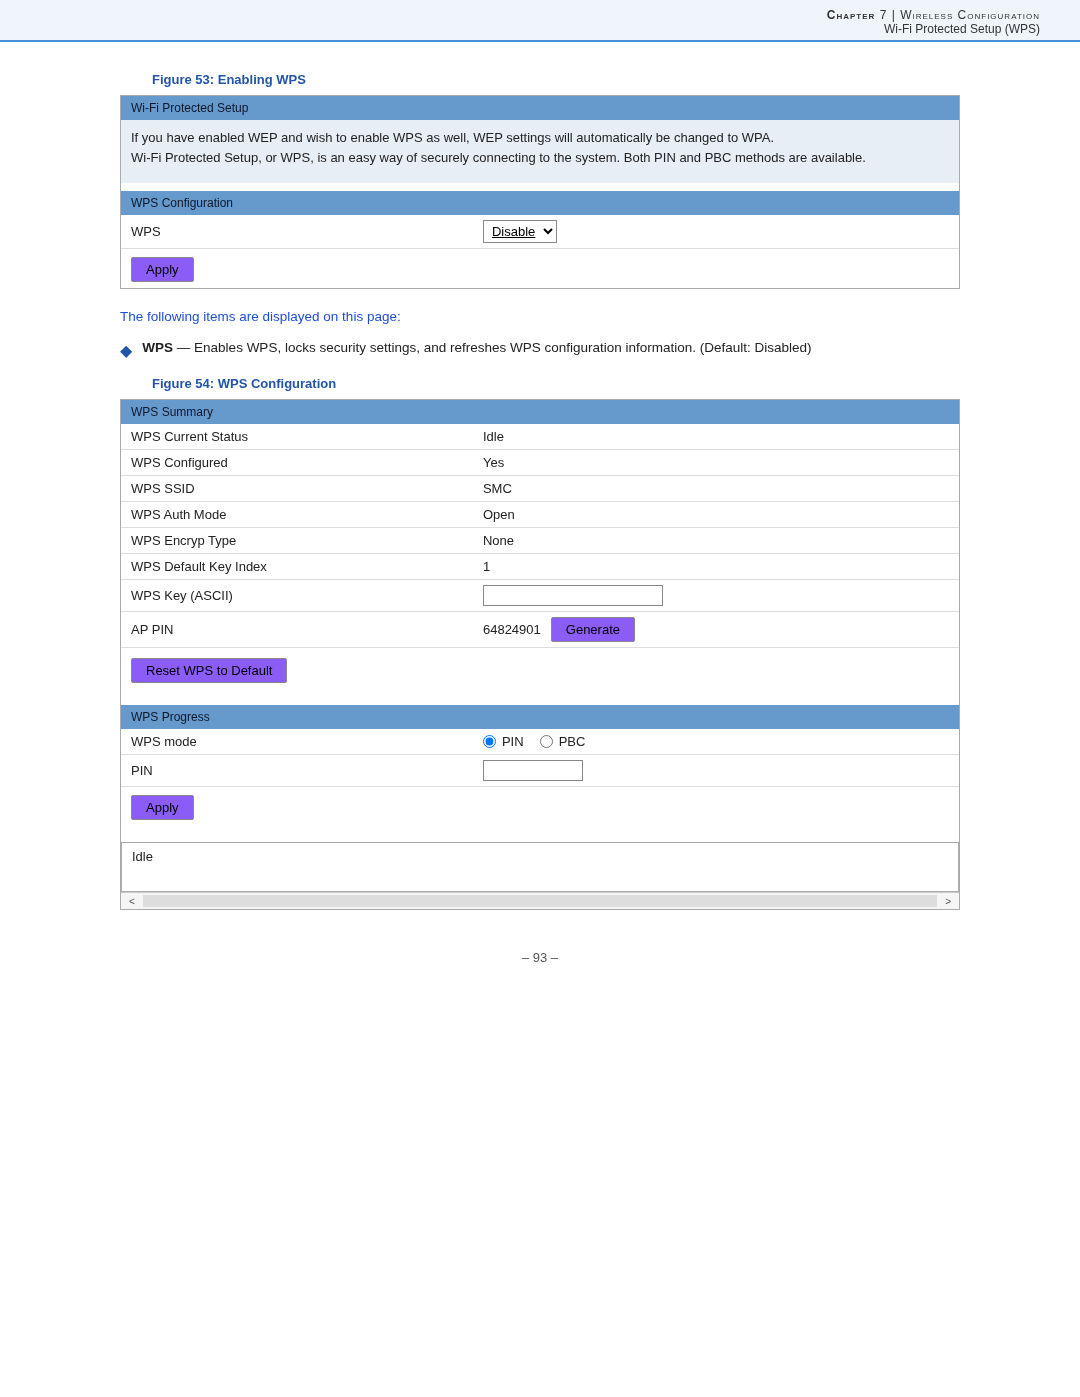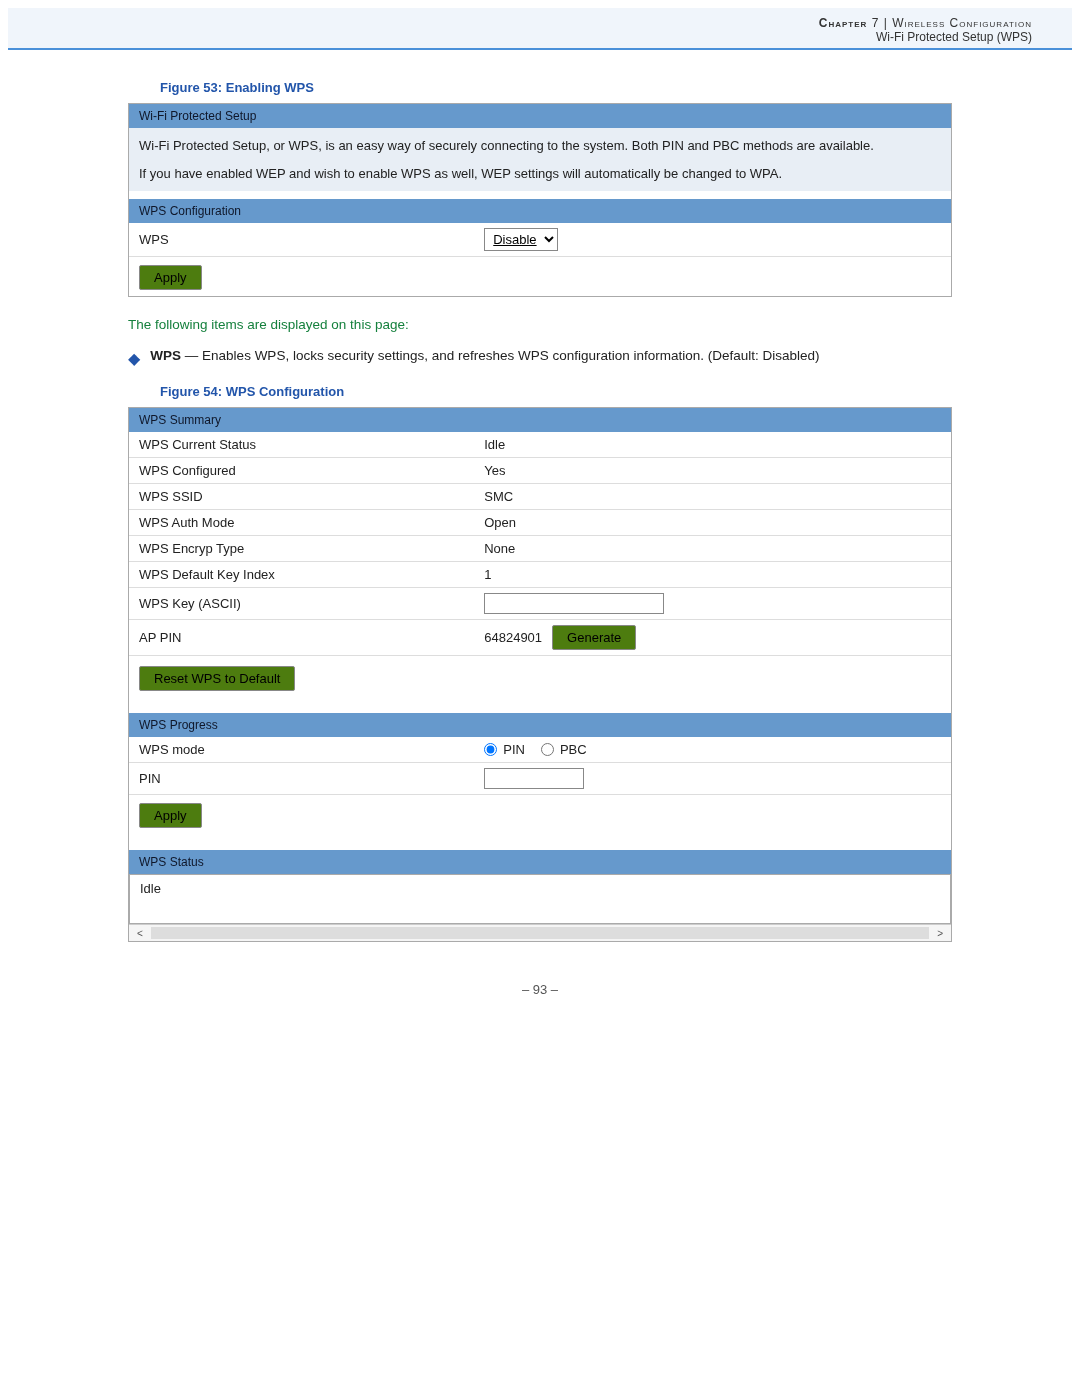--- a/index.html
+++ b/index.html
@@ -9,21 +9,21 @@
       background: #fff;
       color: #000;
       width: 1080px;
       min-height: 1397px;
     }
 
     .page-wrapper {
       width: 1080px;
       min-height: 1397px;
       background: #fff;
-      padding: 8px;
+      padding: 0;
     }
 
     
     .header {
       border-bottom: 2px solid #4a90d9;
       padding: 8px 40px 4px 40px;
       text-align: right;
       background: #f0f5fb;
     }
     .header-chapter {
@@ -94,21 +94,21 @@
       width: 42%;
       color: #222;
     }
     .data-table td:last-child {
       color: #222;
     }
 
     
     .btn {
       border: 1px solid #888;
-      background: #4d7c0f;
+      background: #8b5cf6;
       padding: 4px 14px;
       font-size: 13px;
       cursor: pointer;
       border-radius: 2px;
       text-align: right;
     }
 
     
     select {
       font-size: 13px;
@@ -128,21 +128,21 @@
 
     
     input[type="radio"] {
       margin-right: 3px;
     }
 
     
     .body-text {
       font-size: 13.5px;
       margin: 20px 0 16px 0;
-      color: #15803d;
+      color: #1d4ed8;
     }
 
     .bullet-item {
       display: flex;
       align-items: flex-start;
       margin: 8px 0 16px 0;
       font-size: 13.5px;
       color: #222;
     }
     .bullet-diamond {
@@ -239,22 +239,22 @@
 
   <div class="content">
 
     <div class="figure-caption">Figure 53:  Enabling WPS</div>
 
     <div class="panel">
 
       <div class="panel-section-header">Wi-Fi Protected Setup</div>
 
       <div class="panel-description">
+        <div>If you have enabled WEP and wish to enable WPS as well, WEP settings will automatically be changed to WPA.</div>
         <div style="margin-bottom:8px;">Wi-Fi Protected Setup, or WPS, is an easy way of securely connecting to the system. Both PIN and PBC methods are available.</div>
-        <div>If you have enabled WEP and wish to enable WPS as well, WEP settings will automatically be changed to WPA.</div>
       </div>
 
       <div class="panel-section-header">WPS Configuration</div>
 
       <table class="data-table">
         <tbody>
             <tr>
           <td>WPS</td>
           <td>
             <select>
@@ -362,21 +362,20 @@
         </tr>
       </tbody>
         </table>
 
       <div class="apply-row">
         <button class="btn">Apply</button>
       </div>
 
       <div style="height:16px;"></div>
 
-      <div class="panel-section-header">WPS Status</div>
 
       <div style="padding: 0;">
         <div class="status-box">Idle</div>
         <div class="scrollbar-row">
           <span class="scroll-btn">&lt;</span>
           <div class="scroll-track"></div>
           <span class="scroll-btn">&gt;</span>
         </div>
       </div>
 

